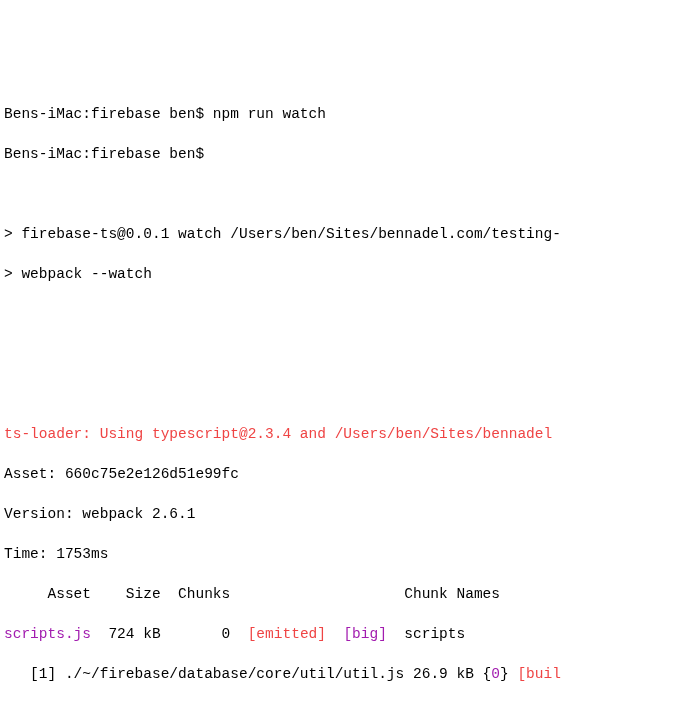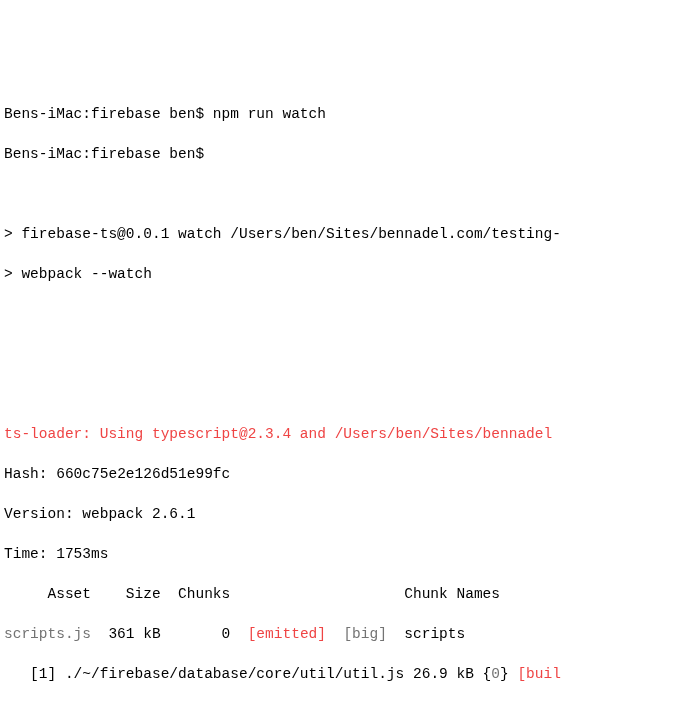--- a/index.html
+++ b/index.html
@@ -15,45 +15,45 @@
       color: #000000;
       padding: 4px;
       white-space: pre;
       overflow: hidden;
       width: 700px;
     }
     .line {
       display: block;
     }
     .green { color: #ef4444; }
-    .olive { color: #737373; text-align: center; }
+    .olive { color: #a21caf; text-align: center; }
     .bold { font-weight: normal; }
     .terminal {
       font-family: inherit;
     }
   </style>
 </head>
 <body>
 
 
 
 <div class="terminal">
 <span class="line">Bens-iMac:firebase ben$ npm run watch</span>
 <span class="line">Bens-iMac:firebase ben$</span>
 <span class="line"> </span>
 <span class="line">&gt; firebase-ts@0.0.1 watch /Users/ben/Sites/bennadel.com/testing-</span>
 <span class="line">&gt; webpack --watch</span>
 <span class="line"> </span>
 <span class="line"> </span>
 <span class="line"> </span>
 <span class="line green">ts-loader: Using typescript@2.3.4 and /Users/ben/Sites/bennadel</span>
-<span class="line"><span>Hash: </span><span class="bold">660c75e2e126d51e99fc</span></span>
+<span class="line"><span>Asset: </span><span class="bold">660c75e2e126d51e99fc</span></span>
 <span class="line"><span>Version: webpack </span><span class="bold">2.6.1</span></span>
 <span class="line"><span>Time: </span><span class="bold">1753ms</span></span>
 <span class="line bold">     Asset    Size  Chunks                    Chunk Names</span>
-<span class="line"><span class="olive bold">scripts.js</span><span>  361 kB</span><span class="bold">       0</span><span class="green bold">  [emitted]</span><span class="olive bold">  [big]</span><span>  scripts</span></span>
+<span class="line"><span class="olive bold">scripts.js</span><span>  724 kB</span><span class="bold">       0</span><span class="green bold">  [emitted]</span><span class="olive bold">  [big]</span><span>  scripts</span></span>
 <div id="modules-container"><span class="line"><span>   [1]</span><span class="bold"> ./~/firebase/database/core/util/util.js</span><span> 26.9 kB </span><span>{</span><span class="olive bold">0</span><span>}</span><span class="green bold"> [buil</span></span></div>
 
 
 </div>
 
 
 
 
 </body></html>

